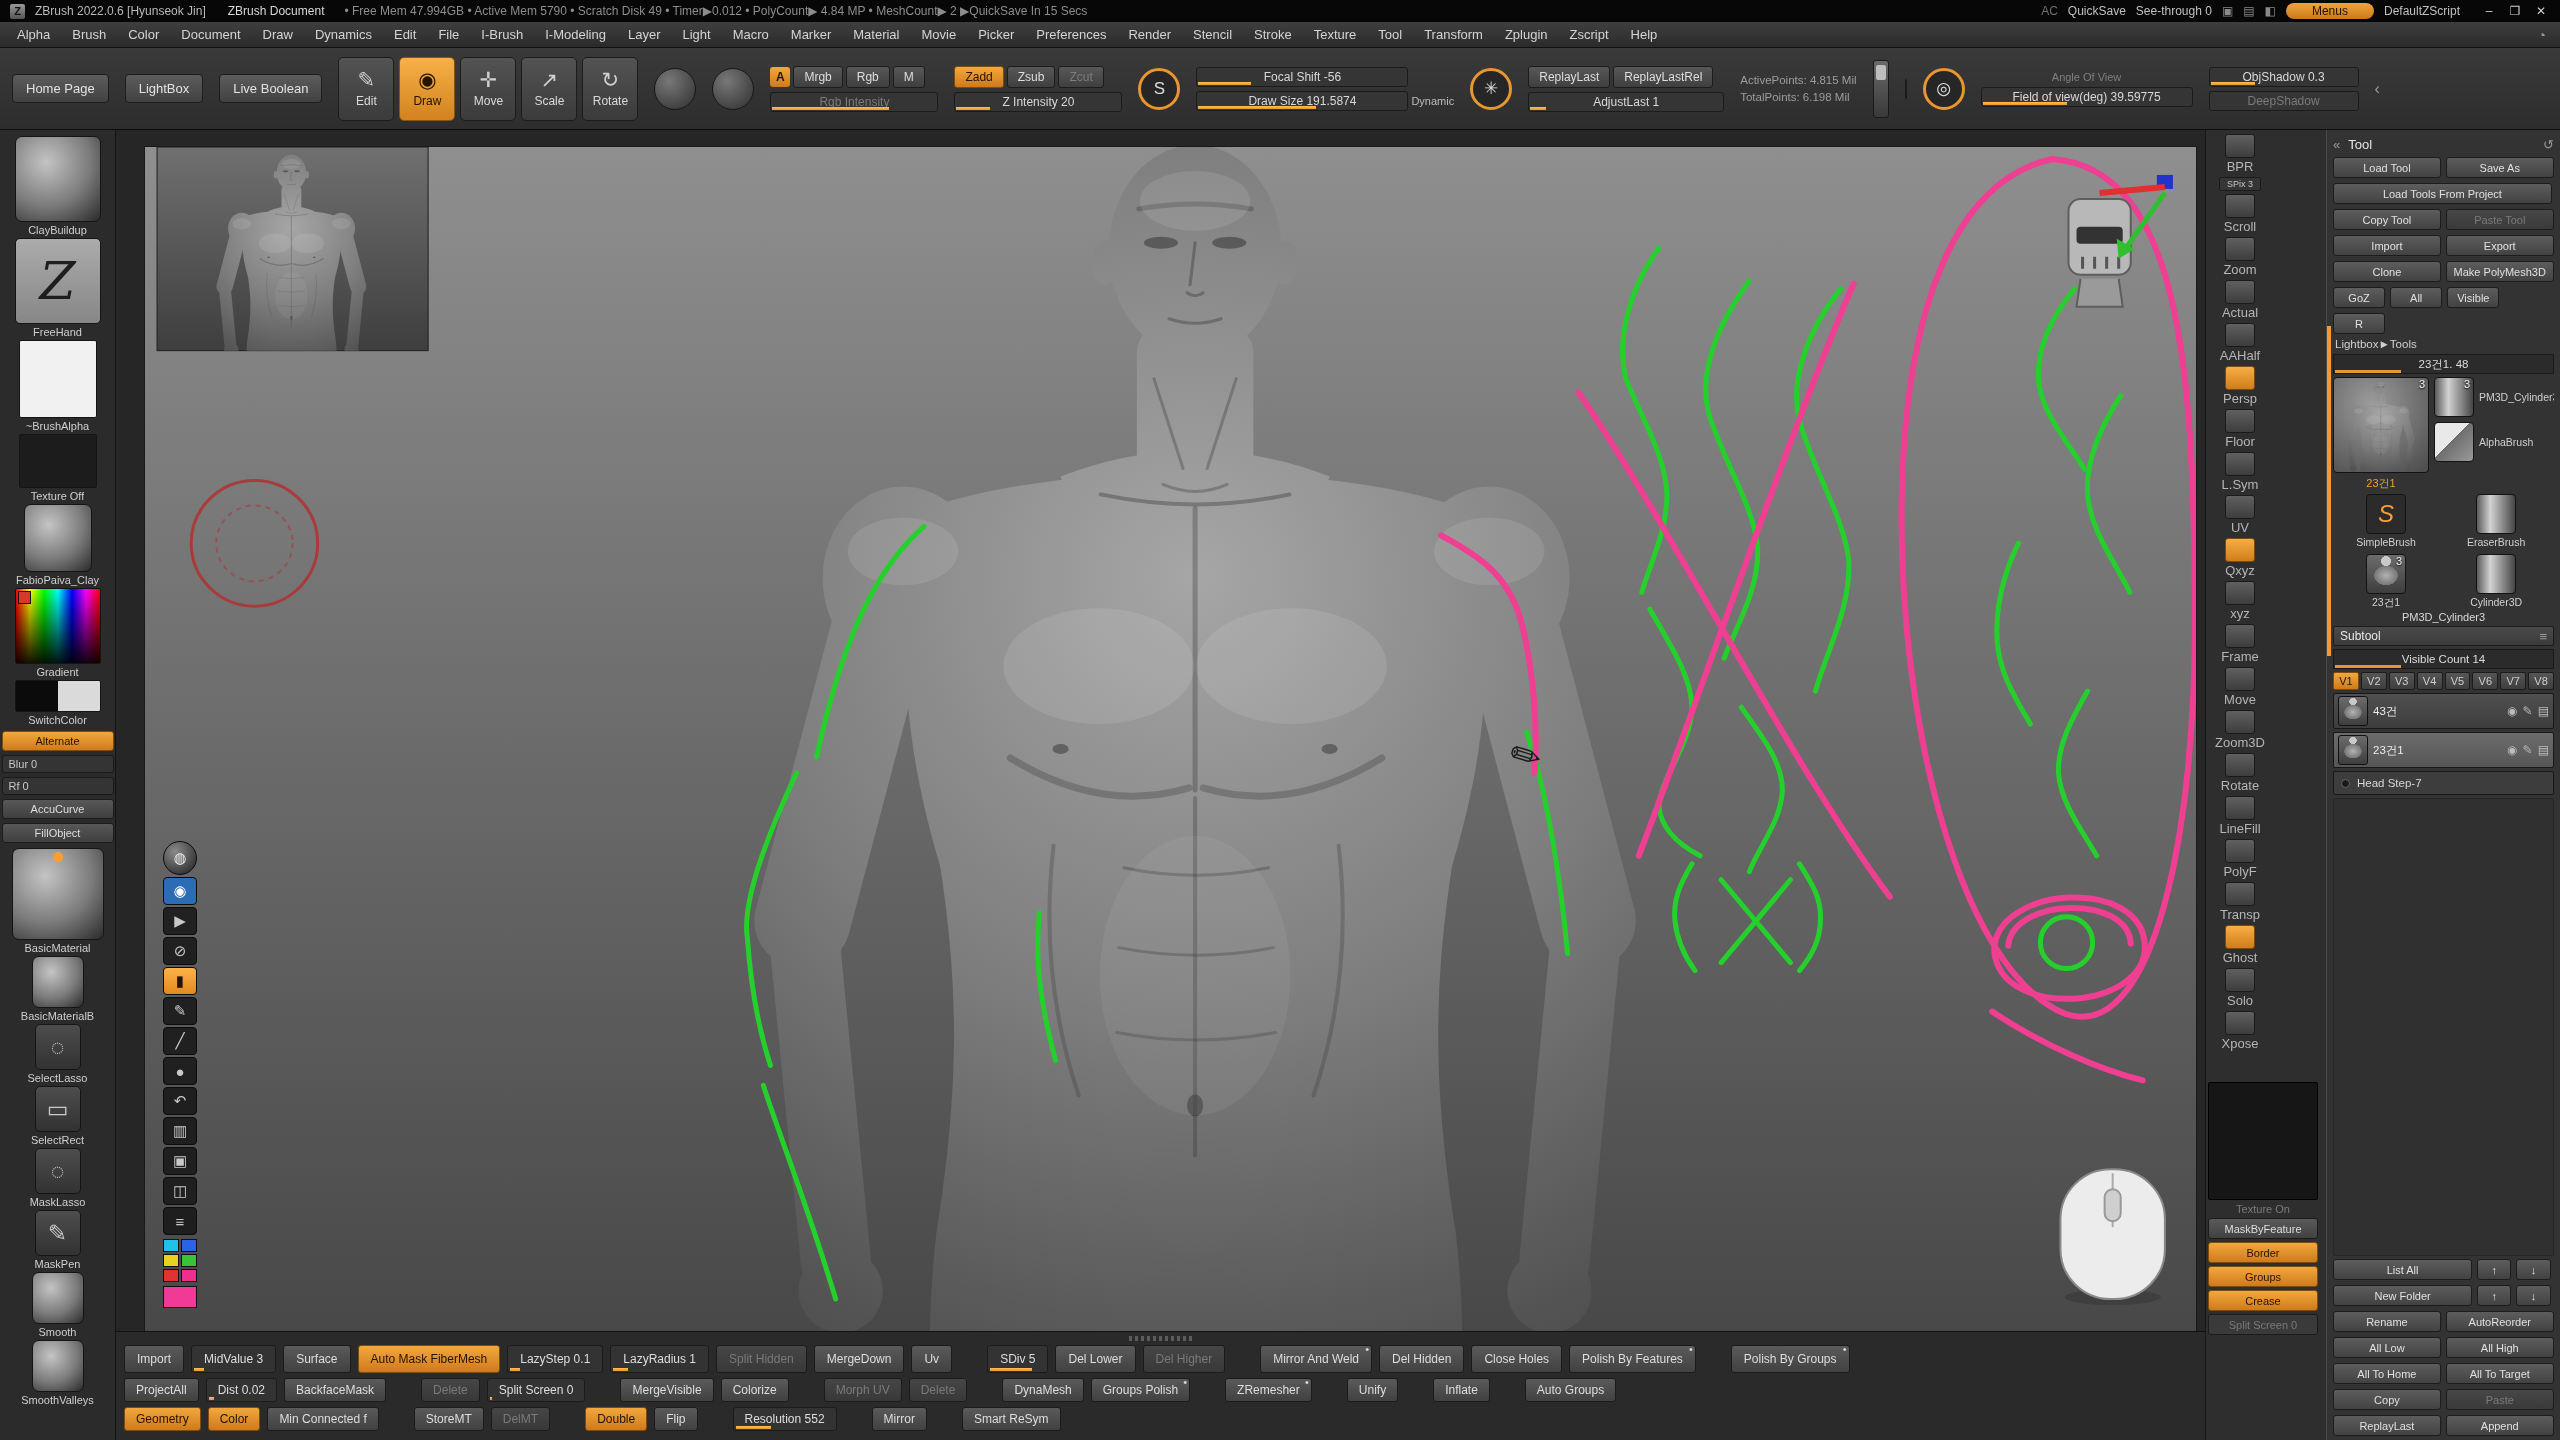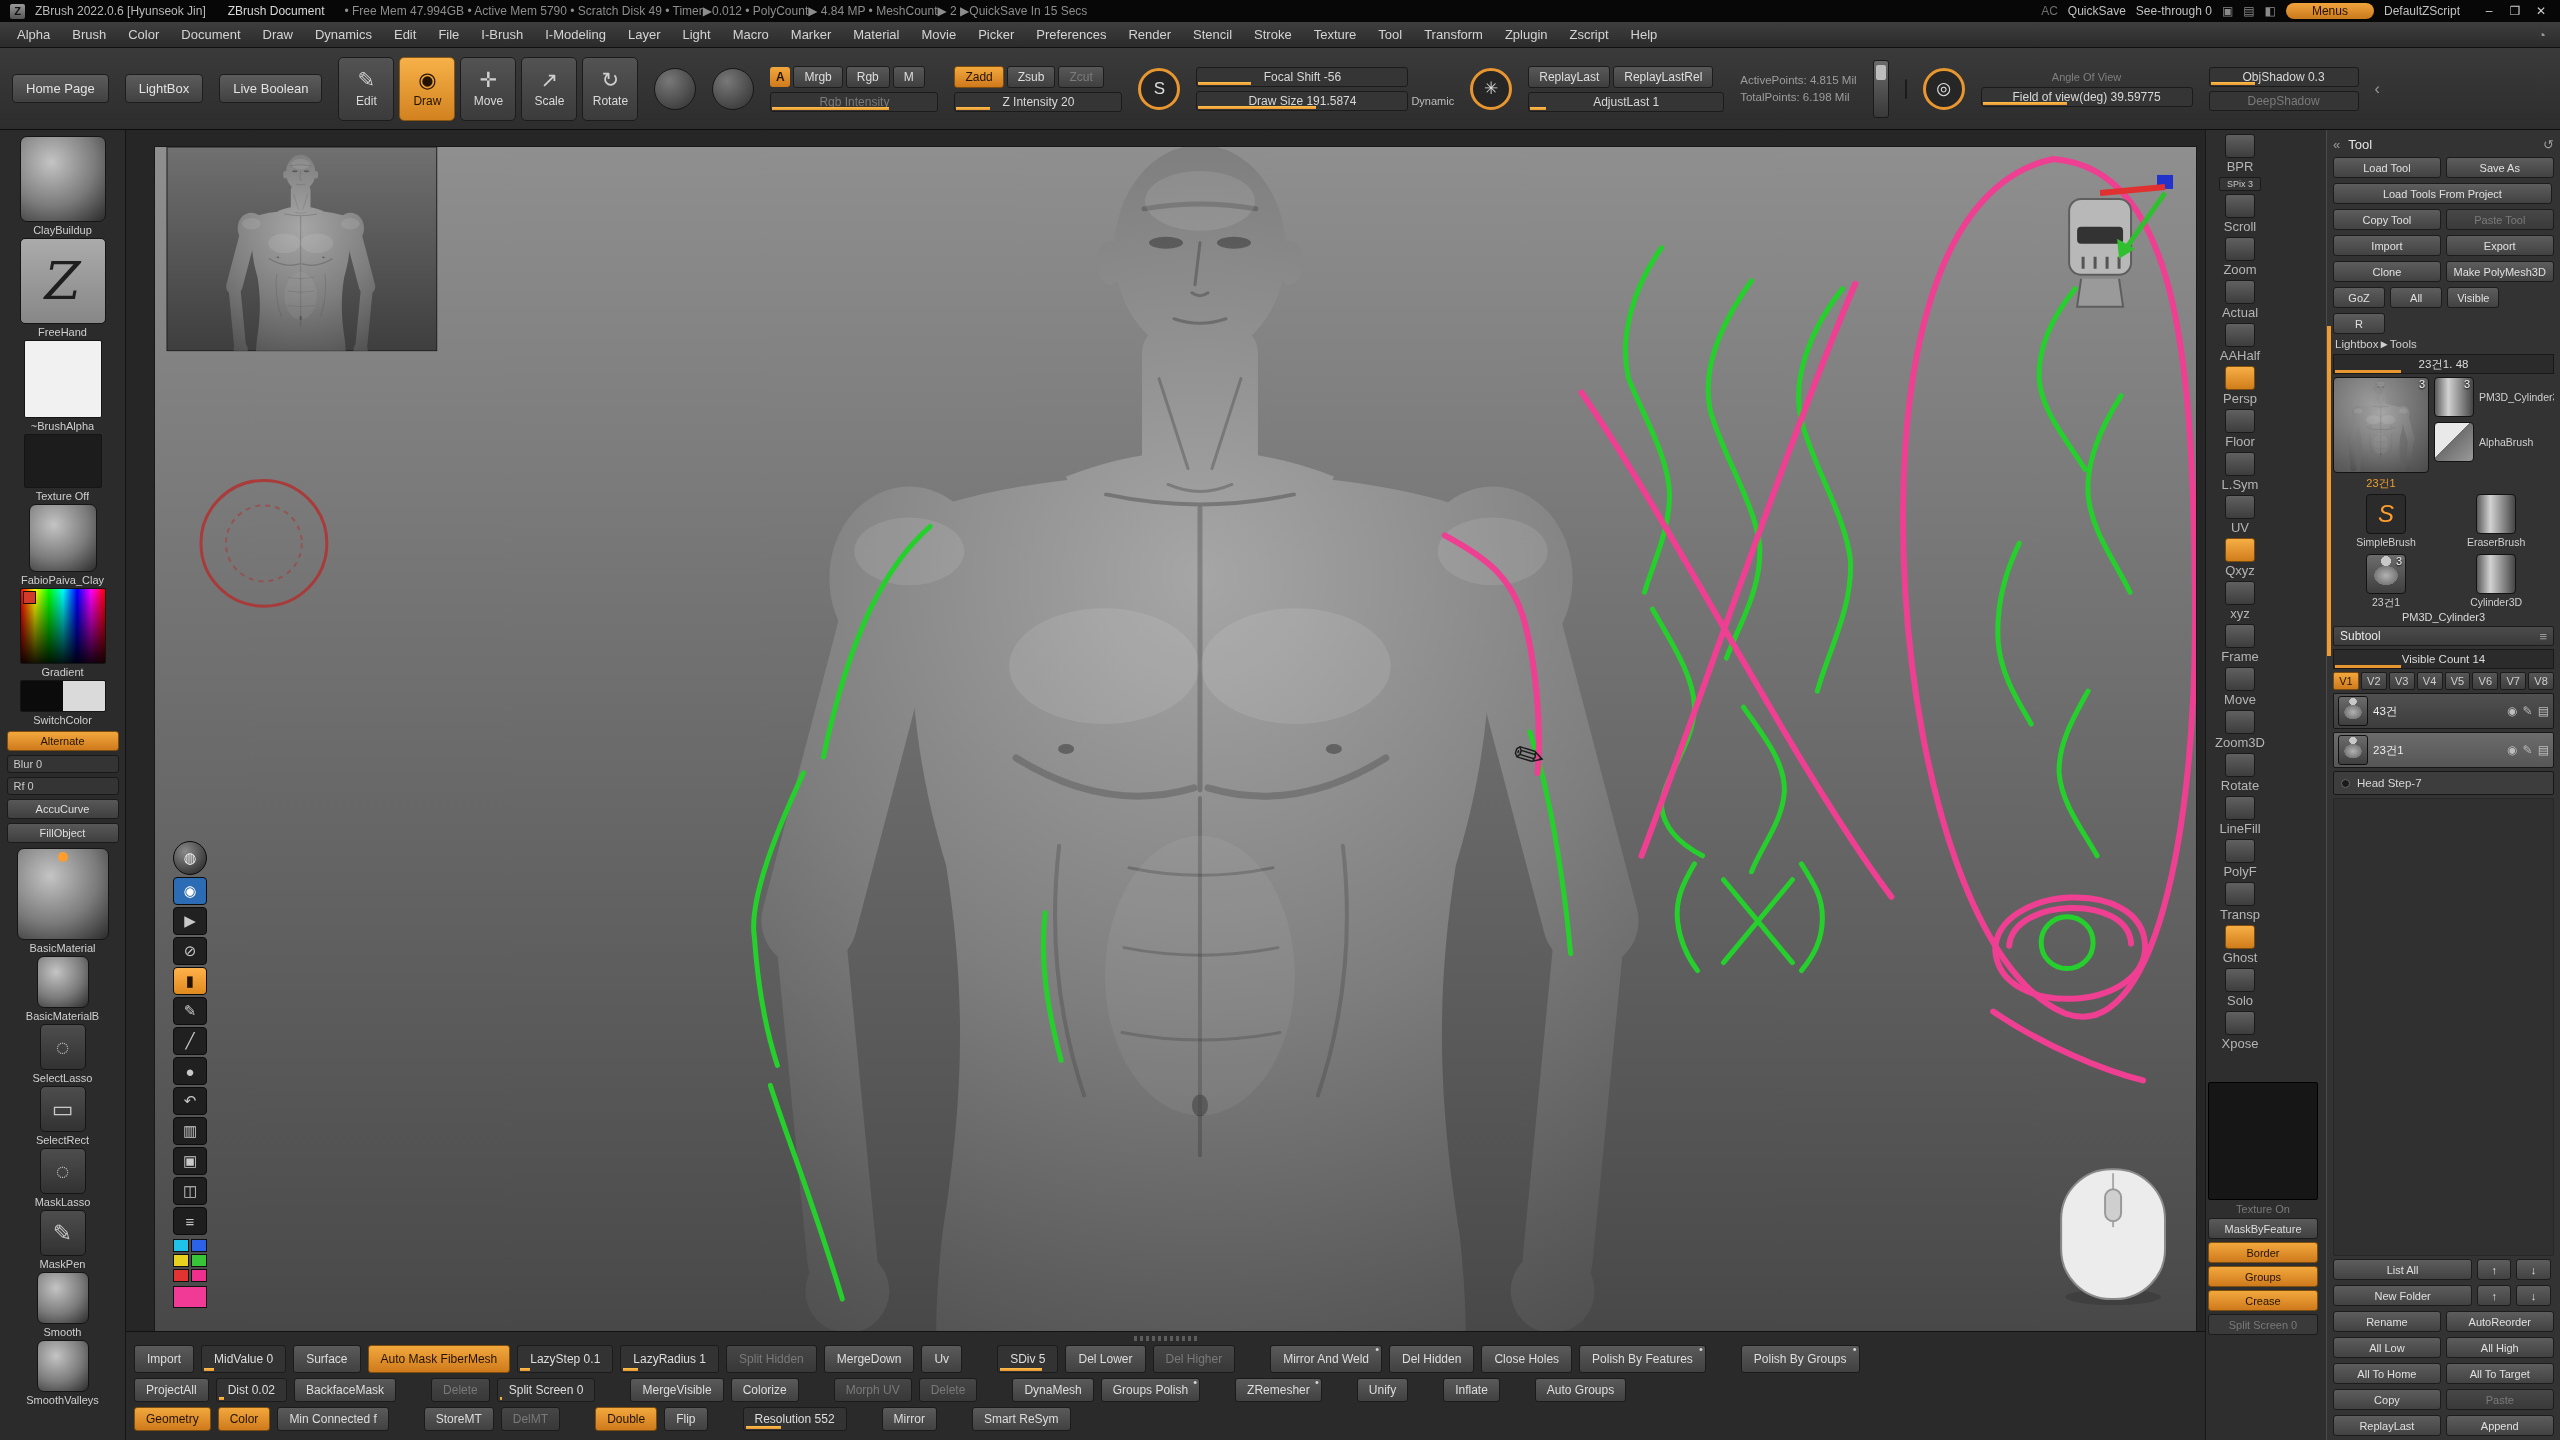--- a/index.html
+++ b/index.html
@@ -43,21 +43,21 @@
 .hslider.dim{color:#7b7b7b}
 .hslider::after{content:"";position:absolute;left:1px;bottom:1px;height:3px;width:var(--fill,25%);background:linear-gradient(#ffc04d,#e8962f)}
 .tinylbl{font-size:11px;color:#bdbdbd;align-self:center}
 .vslider{width:16px;height:58px;background:linear-gradient(#6a6a6a,#393939);border:1px solid #1a1a1a;border-radius:3px;position:relative;flex:0 0 auto}
 .vslider::after{content:"";position:absolute;top:4px;left:2px;right:2px;height:15px;background:#bdbdbd;border-radius:2px}
 .ptstats{display:flex;flex-direction:column;gap:5px;font-size:11.5px;color:#9d9d9d}
 .collapse{margin-left:auto;margin-right:226px;color:#9a9a9a;font-size:16px}
 
 .main{display:flex;height:1310px}
 
-.sidebar{width:126px;background:#2b2b2b;border-right:1px solid #141414;display:flex;flex-direction:column;align-items:center;padding-top:6px;gap:1px;overflow:hidden;flex:0 0 auto}
+.sidebar{width:116px;background:#2b2b2b;border-right:1px solid #141414;display:flex;flex-direction:column;align-items:center;padding-top:6px;gap:1px;overflow:hidden;flex:0 0 auto}
 .sb-list{display:flex;flex-direction:column;align-items:center;gap:1px;width:100%}
 .sb-item{display:flex;flex-direction:column;align-items:center;gap:1px;width:100%}
 .sb-label{font-size:11px;color:#cfcfcf;line-height:14px;max-width:122px;white-space:nowrap;overflow:hidden}
 .thumb{border:1px solid #151515;border-radius:5px;background:#555;display:flex;align-items:center;justify-content:center;position:relative;overflow:hidden}
 .thumb-glyph{pointer-events:none}
 [data-kind~="sphere"]{width:86px;height:86px;border-radius:7px;background:radial-gradient(circle at 36% 30%,#c4c4c4,#7b7b7b 55%,#323232 96%)}
 [data-kind~="sm"]{width:68px;height:68px}
 [data-kind~="md"]{width:52px;height:52px}
 [data-kind~="lg"]{width:92px;height:92px}
 [data-kind~="dot"]::after{content:"";position:absolute;top:3px;left:50%;margin-left:-5px;width:10px;height:10px;border-radius:50%;background:#ff9d2e}
@@ -635,21 +635,21 @@
       <div class="bottombars">
         <div class="grip"></div>
         <div class="brow r1">
 
             <div class="bb">
               <span>Import</span>
               
             </div>
 
             <div class="bb slider" style="--fill: 12%;">
-              <span>MidValue 0</span>
+              <span>MidValue 3</span>
               
             </div>
 
             <div class="bb">
               <span>Surface</span>
               
             </div>
 
             <div class="bb orange">
               <span>Auto Mask FiberMesh</span>

